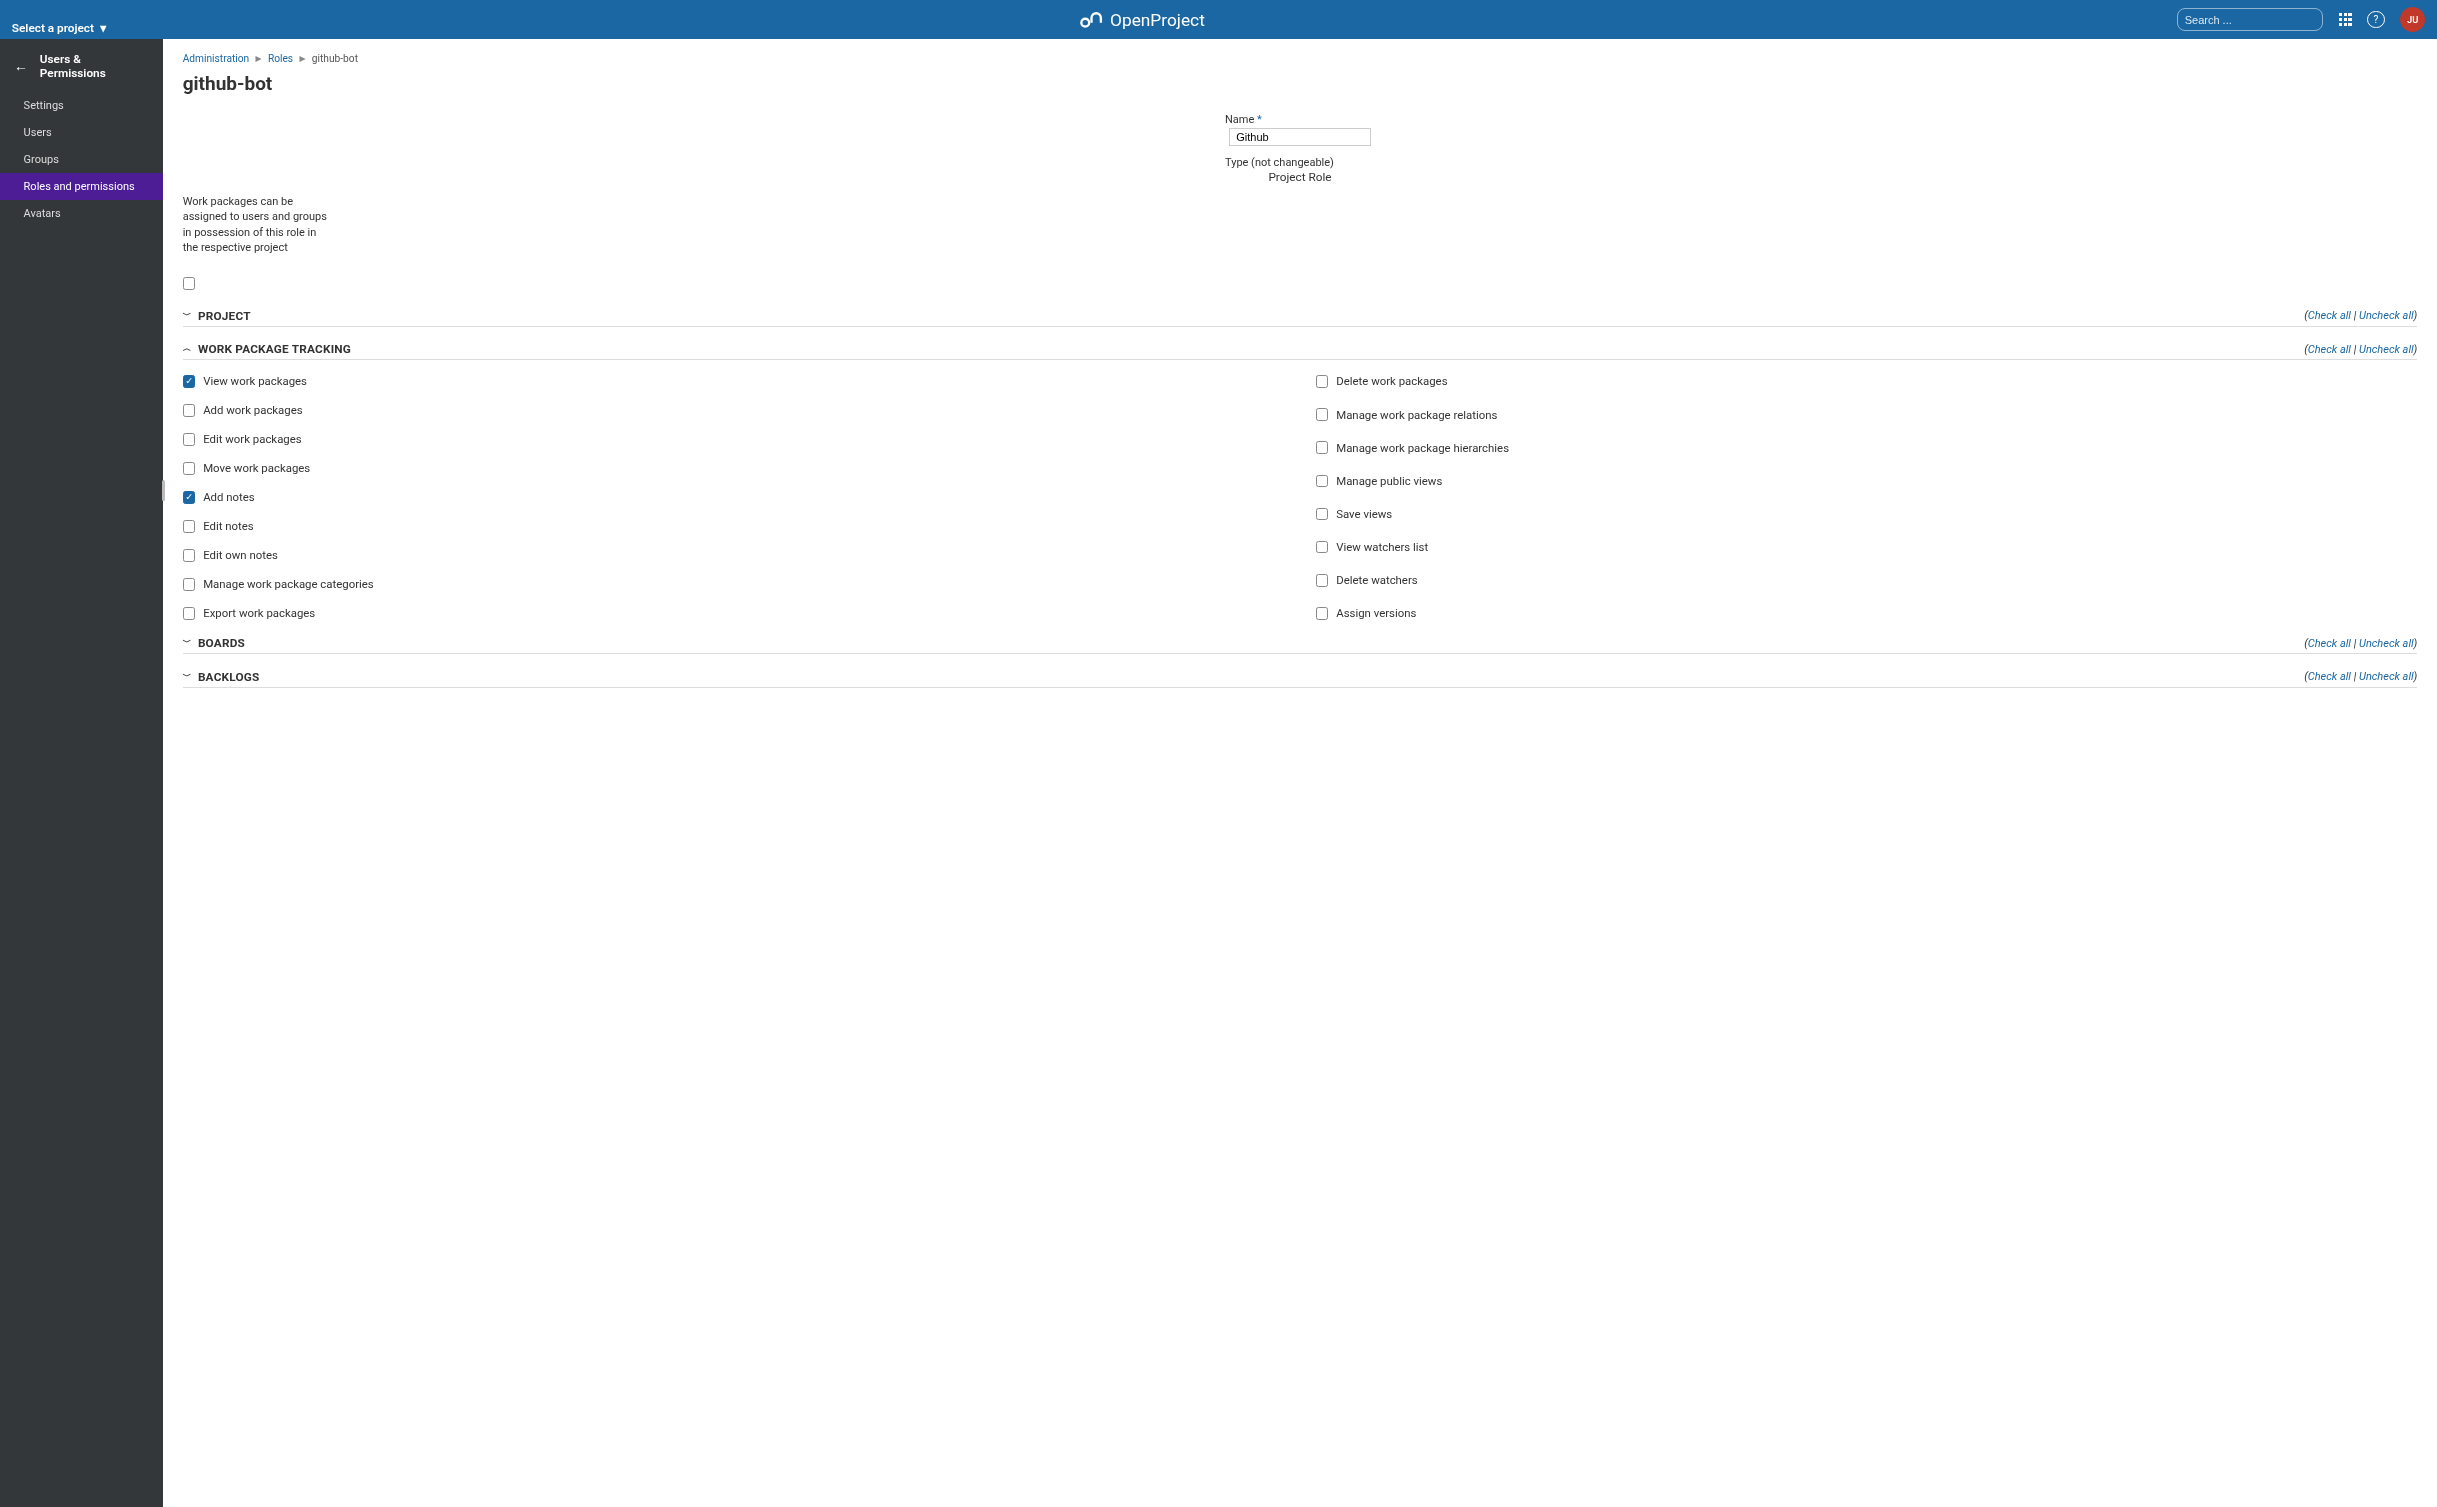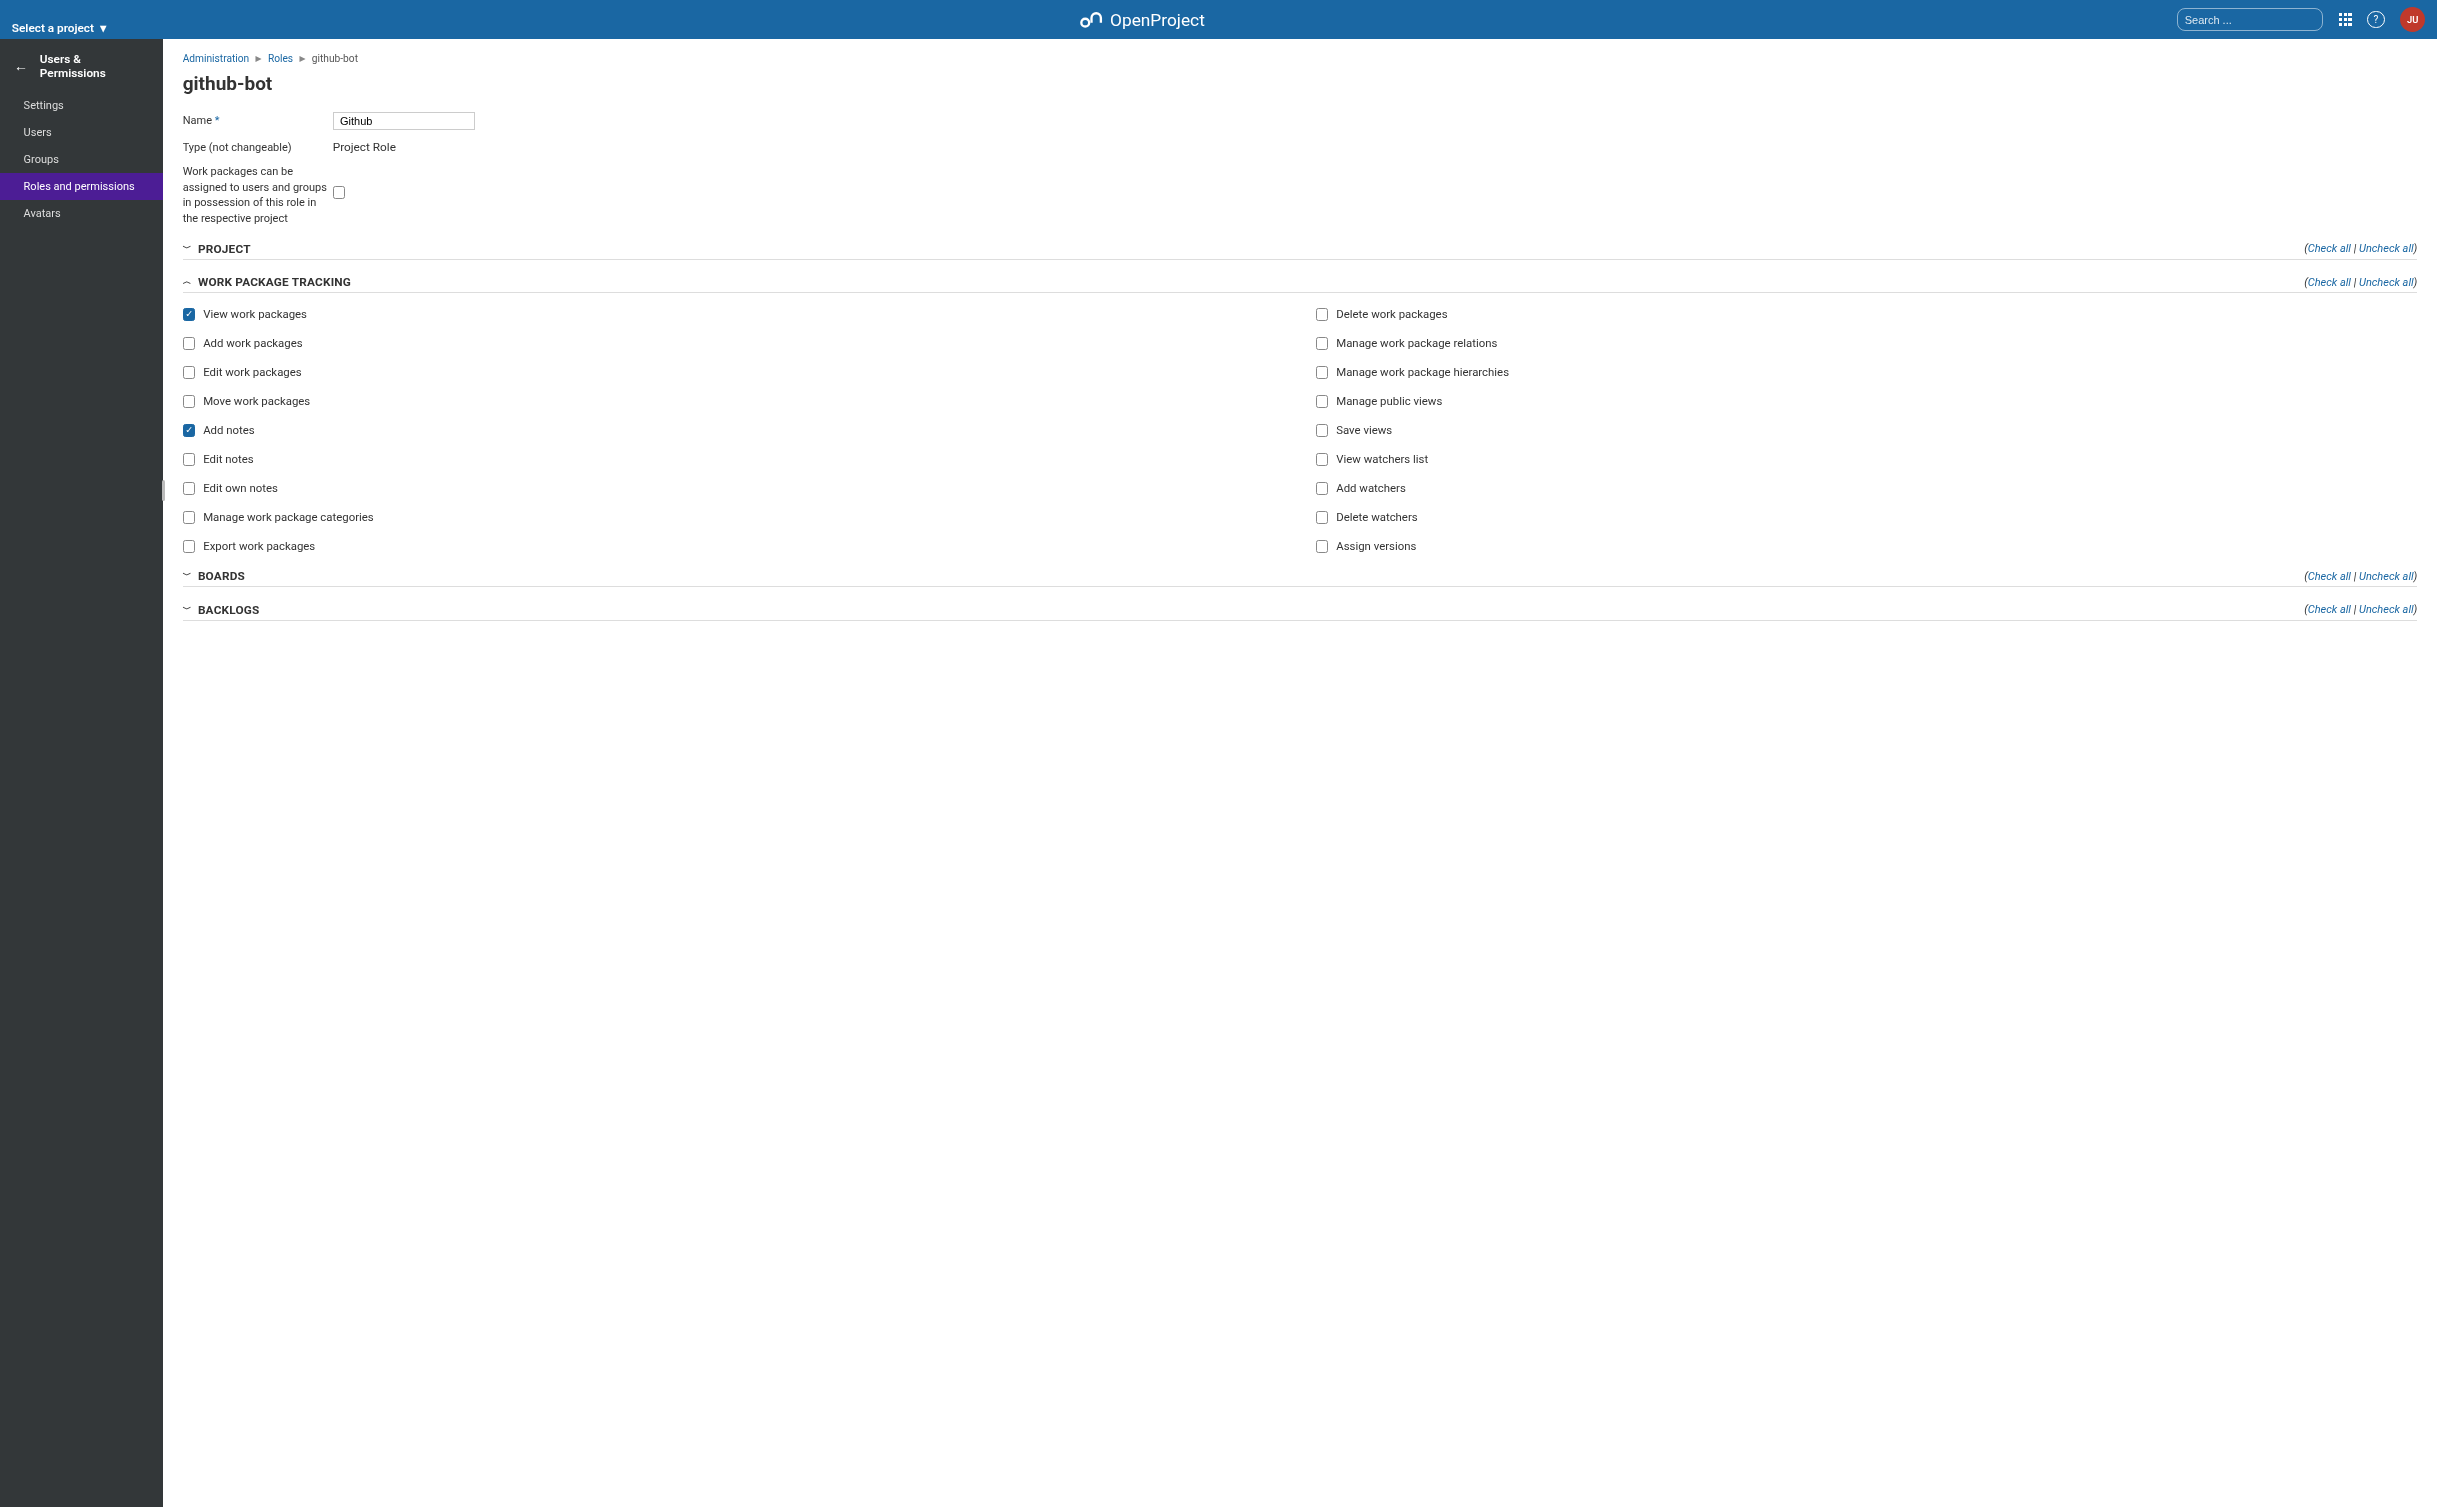--- a/index.html
+++ b/index.html
@@ -108,21 +108,21 @@
     .main {
       flex: 1;
       padding: 14px 19.7px;
       overflow-y: auto;
     }
     .breadcrumb { font-size: 10.2px; margin-bottom: 7.9px; color: #555; display: flex; align-items: center; gap: 6.3px; }
     .breadcrumb a { color: #1a67a3; text-decoration: none; cursor: pointer; }
     .breadcrumb .sep { color: #888; font-size: 7.9px; }
     .page-title { font-size: 19px; font-weight: 700; margin-bottom: 17.3px; }
     
-    .form-row { display: flex; align-items: center; margin-bottom: 9.4px; }
+    .form-row { display: flex; align-items: center; margin-bottom: 9.4px; flex-direction: column; }
     .form-row.top { align-items: flex-start; }
     .form-label { width: 150px; font-size: 11px; color: #333; line-height: 1.4; }
     .form-label .req { color: #1a67a3; }
     .text-input {
       border: 0.8px solid #ccc;
       padding: 3.9px 6.3px;
       font-size: 11px;
       width: 142px;
       height: 18px;
     }
@@ -363,24 +363,20 @@
             <label class="perm-item">
               <input type="checkbox" class="perm-checkbox" style="">
               <span>Save views</span>
             </label>
             <label class="perm-item">
               <input type="checkbox" class="perm-checkbox" style="">
               <span>View watchers list</span>
             </label>
             <label class="perm-item">
               <input type="checkbox" class="perm-checkbox" style="">
-              <span>Add watchers</span>
-            </label>
-            <label class="perm-item">
-              <input type="checkbox" class="perm-checkbox" style="">
               <span>Delete watchers</span>
             </label>
             <label class="perm-item">
               <input type="checkbox" class="perm-checkbox" style="">
               <span>Assign versions</span>
             </label>
           </div>
         </div>
         <div class="section-header">
           <div class="section-title">

